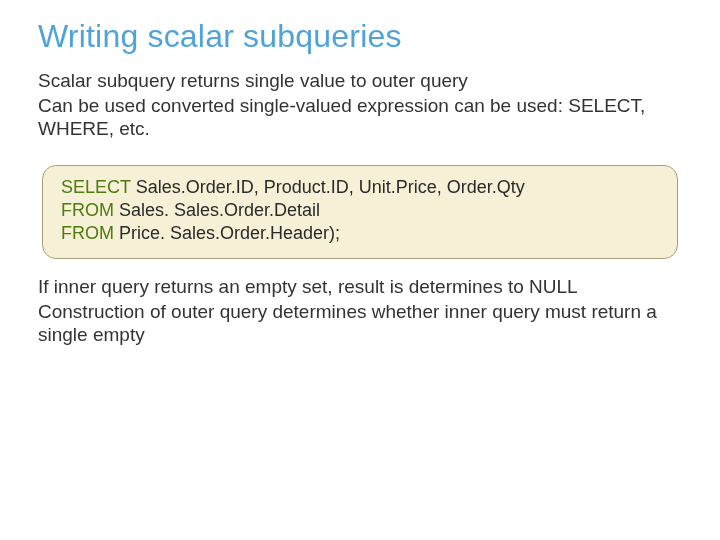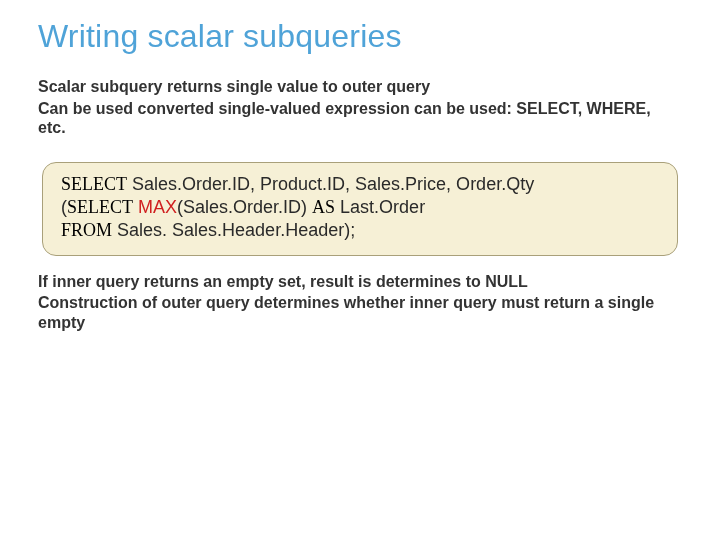--- a/index.html
+++ b/index.html
@@ -9,58 +9,58 @@
     background: #fff;
     font-family: "Segoe UI", "Helvetica Neue", Arial, sans-serif;
     padding: 18px 38px 0 38px;
     color: #222;
   }
   .title {
     color: #4fa3d8;
     font-size: 32px;
     font-weight: 300;
     letter-spacing: 0.2px;
-    margin-bottom: 22px;
+    margin-bottom: 14px;
   }
   .para {
-    font-size: 16px;
-    font-weight: 700;
+    font-size: 19px;
+    font-weight: 400;
     line-height: 1.22;
     color: #333;
     margin-bottom: 2px;
   }
   .spacer1 { height: 14px; }
   .codebox {
     margin: 8px 4px 0 4px;
     background: #f6f0d6;
     border: 1px solid #a9a07a;
     border-radius: 14px;
     padding: 10px 18px 12px 18px;
     font-family: Verdana, Geneva, sans-serif;
     font-size: 18px;
     line-height: 1.3;
     color: #2a2a2a;
   }
   .codeline { white-space: pre-wrap; }
-  .kw-blue { color: #000000; font-weight: 400; font-family: Liberation Serif, serif; }
+  .kw-blue { color: #4d7c0f; font-weight: 400; }
   .kw-red { color: #d02020; font-weight: 400; }
   .spacer2 { height: 16px; }
 </style>
 </head>
 <body>
 
 <div class="title">Writing scalar subqueries</div>
 
 <div class="para">Scalar subquery returns single value to outer query</div>
 <div class="para">Can be used converted single-valued expression can be used: SELECT, WHERE, etc.</div>
 
 <div class="spacer1"></div>
 
 <div class="codebox">
-  <div class="codeline"><span class="kw-blue">SELECT</span><span> Sales.Order.ID, Product.ID, Sales.Price, Order.Qty</span></div>
-  <div class="codeline"><span>(</span><span class="kw-blue">SELECT</span><span> </span><span class="kw-red">MAX</span><span>(Sales.Order.ID) </span><span class="kw-blue">AS</span><span> Last.Order</span></div>
-  <div class="codeline"><span class="kw-blue">FROM</span><span> Sales. Sales.Header.Header);</span></div>
+  <div class="codeline"><span class="kw-blue">SELECT</span><span> Sales.Order.ID, Product.ID, Unit.Price, Order.Qty</span></div>
+  <div class="codeline"><span class="kw-blue">FROM</span><span> Sales. Sales.Order.Detail</span></div>
+  <div class="codeline"><span class="kw-blue">FROM</span><span> Price. Sales.Order.Header);</span></div>
 </div>
 
 <div class="spacer2"></div>
 
 <div class="para">If inner query returns an empty set, result is determines to NULL</div>
 <div class="para">Construction of outer query determines whether inner query must return a single empty</div>
 
 </body></html>

